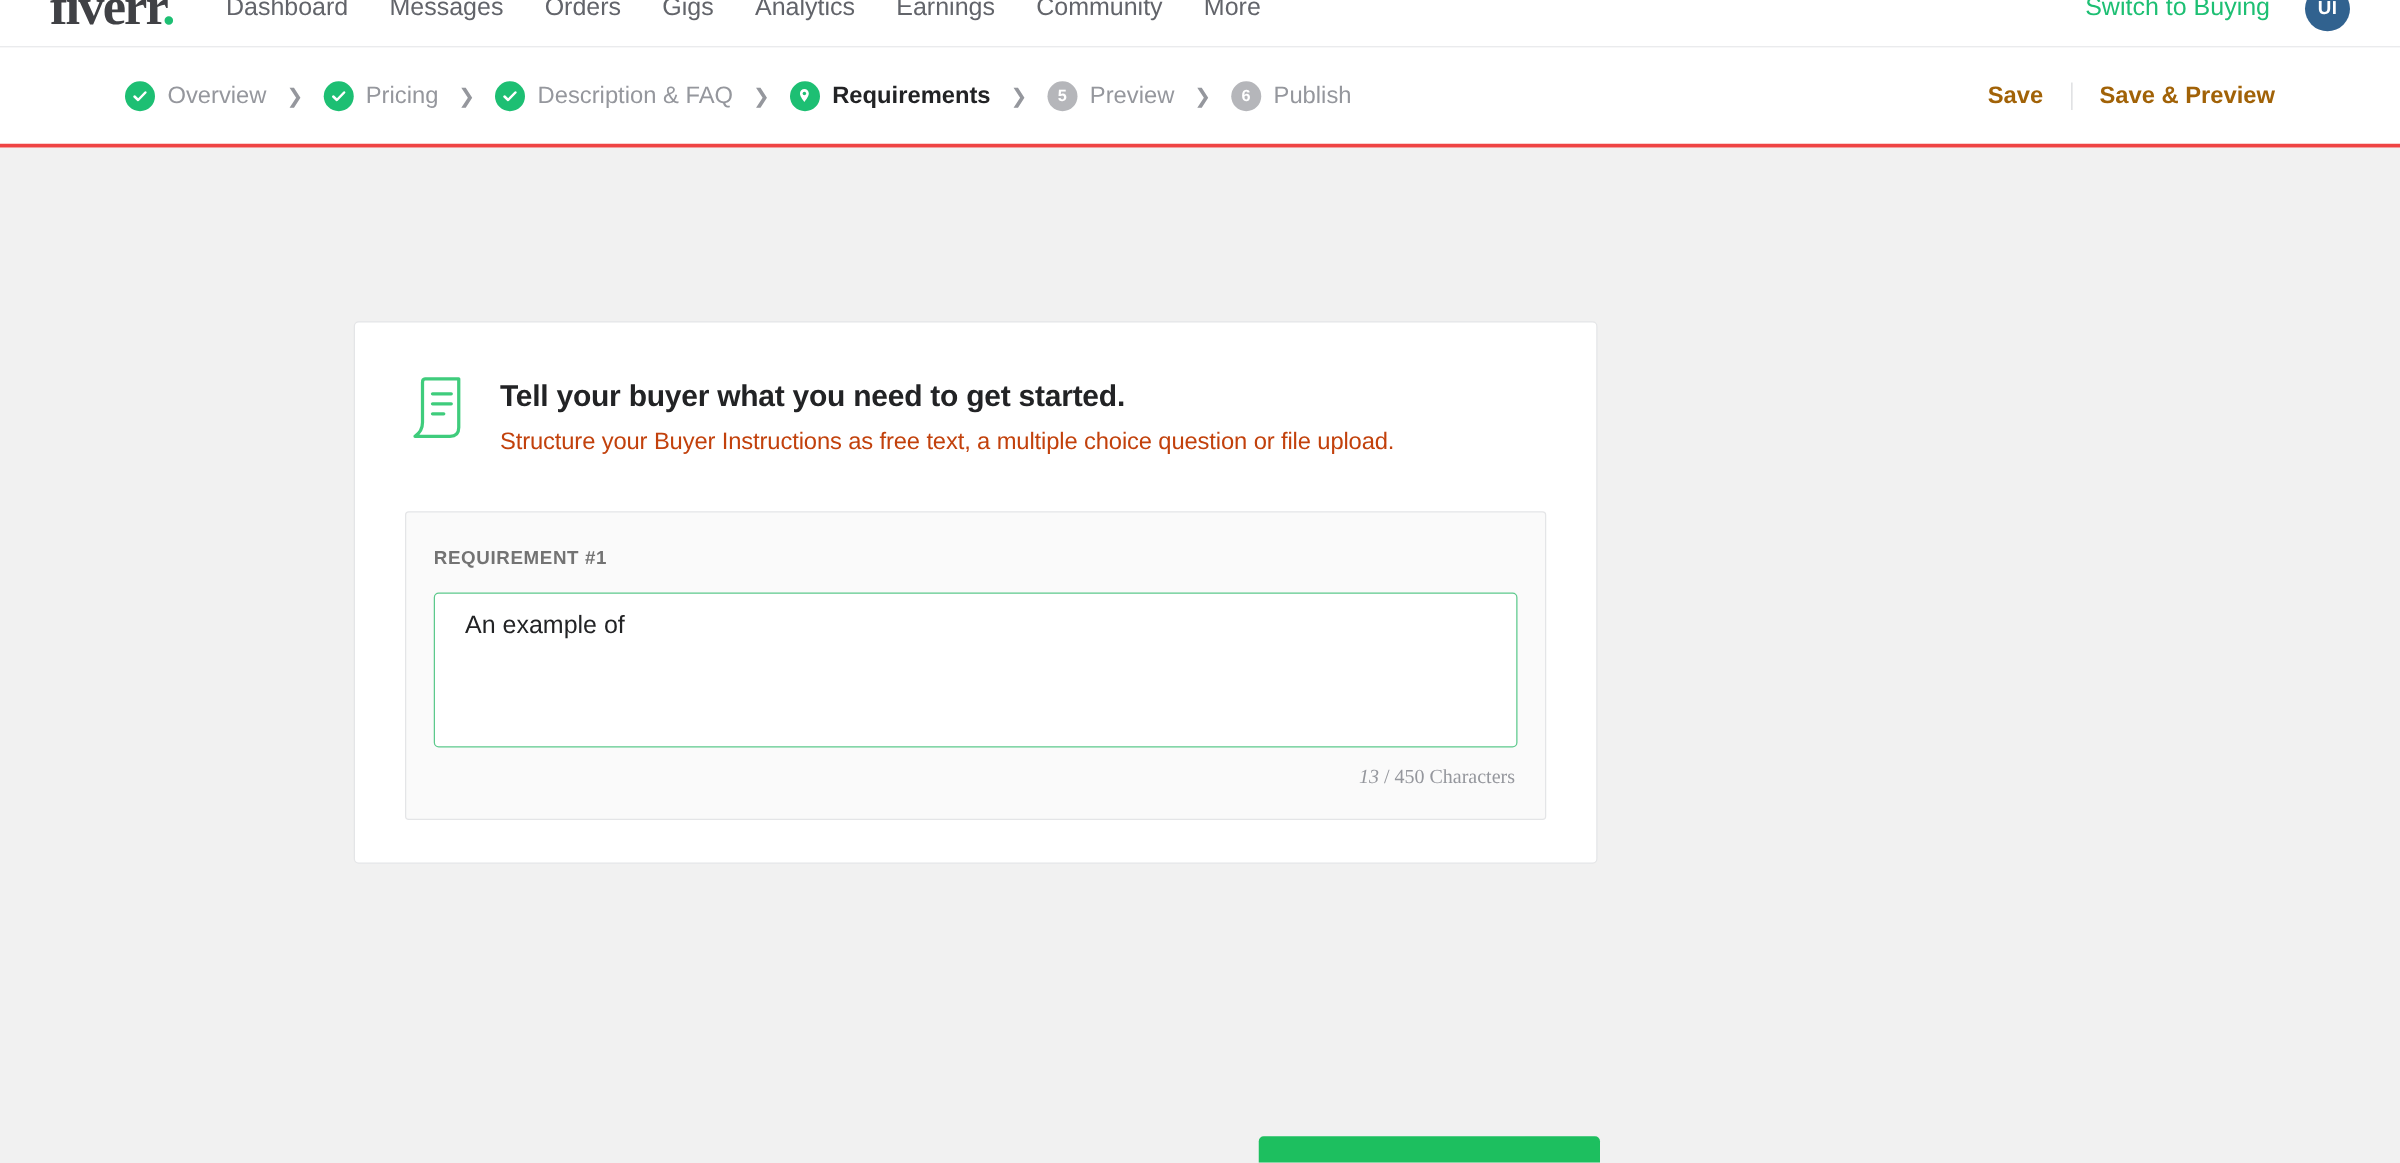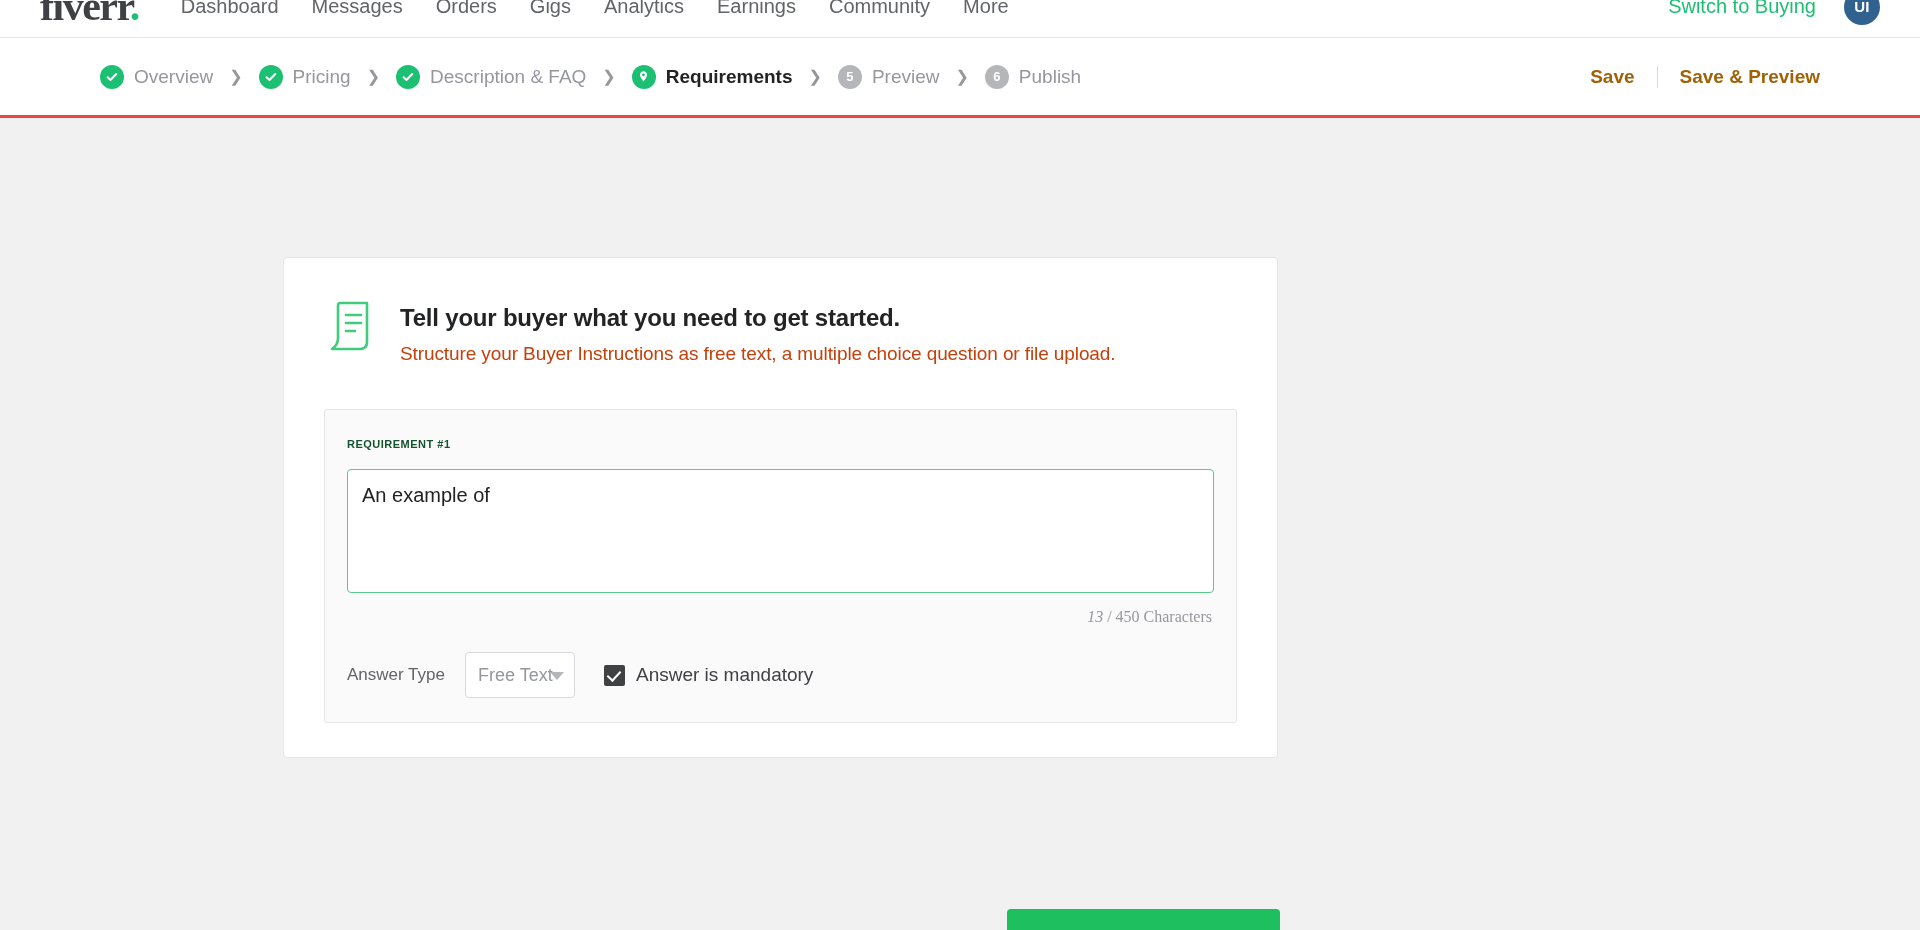--- a/index.html
+++ b/index.html
@@ -199,33 +199,33 @@
   }
 
   
   .req-panel {
     background: #fafafa;
     border: 1px solid #e4e5e7;
     border-radius: 3px;
     padding: 28px 22px 24px 22px;
   }
   .req-label {
-    font-size: 11px;
-    font-weight: bold;
-    color: #14532d;
+    font-size: 15px;
+    font-weight: bold;
+    color: #737373;
     letter-spacing: 0.5px;
     margin-bottom: 19px;
   }
   .req-textarea {
     width: 100%;
     height: 124px;
     background: #ffffff;
     border: 1px solid #5cc98c;
     border-radius: 4px;
-    padding: 12px 14px;
+    padding: 12px 24px;
     font-family: "Liberation Sans", sans-serif;
     font-size: 20px;
     color: #222325;
     line-height: 1.3;
     resize: none;
     outline: none;
     display: block;
   }
   .char-count {
     text-align: right;
@@ -461,33 +461,20 @@
 
     <div class="req-panel">
       <div class="req-label">REQUIREMENT #1</div>
 
       <textarea class="req-textarea" placeholder="" style="">An example of </textarea>
 
       <div class="char-count">
         <span class="used">13</span><span> / </span><span>450 Characters</span>
       </div>
 
-      <div class="answer-row">
-        <span class="answer-type-label">Answer Type</span>
-
-        <div class="select-box">
-          <span class="select-value">Free Text</span>
-          <span class="select-caret"></span>
-        </div>
-
-        <label class="mandatory">
-          <span class="checkbox"></span>
-          <span class="mandatory-label">Answer is mandatory</span>
-        </label>
-      </div>
 
     </div>
 
   </div>
 
   <button class="bottom-cta"></button>
 
 </div>
 
 </body></html>

